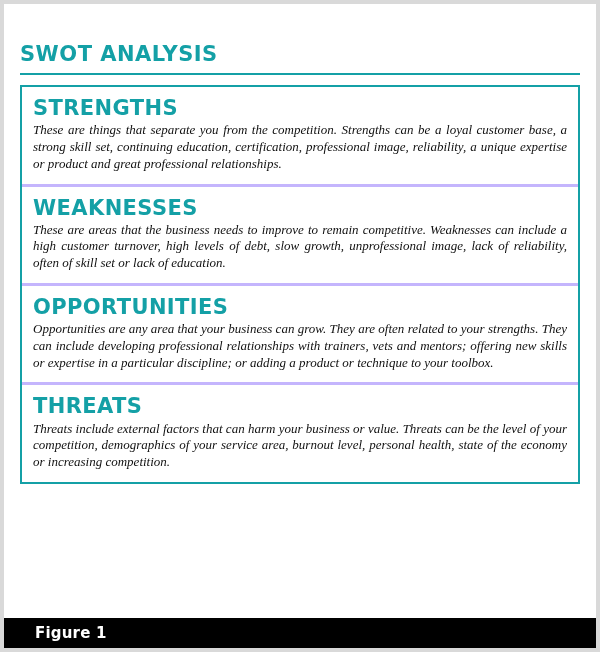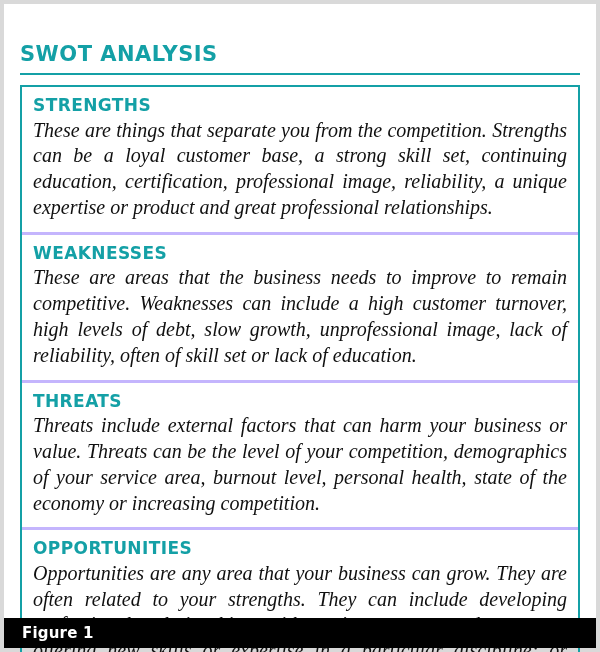--- a/index.html
+++ b/index.html
@@ -53,52 +53,52 @@
   .swot-section {
     padding: 9px 11px 11px 11px;
     box-sizing: border-box;
   }
   .swot-section + .swot-section {
     border-top: 3px solid #c4b5fd;
   }
   .sec-heading {
     font-family: "DejaVu Sans", sans-serif;
     font-weight: bold;
-    font-size: 17px;
+    font-size: 21px;
     letter-spacing: 0.4px;
     color: #14a0a6;
     text-transform: uppercase;
     margin-bottom: 2px;
     line-height: 1.15;
   }
   .sec-body {
     font-family: "Liberation Serif", serif;
     font-style: italic;
-    font-size: 20px;
+    font-size: 13px;
     line-height: 1.29;
     color: #101010;
     text-align: justify;
     text-justify: inter-word;
   }
   .figure-caption-bar {
     position: absolute;
     left: 0;
     right: 0;
     bottom: 0;
     height: 30px;
     background: #000000;
     display: flex;
     align-items: center;
   }
   .figure-caption {
     font-family: "DejaVu Sans", sans-serif;
     font-weight: bold;
     font-size: 15px;
     color: #ffffff;
-    padding-left: 18px;
+    padding-left: 31px;
     letter-spacing: 0.2px;
   }
 </style>
 </head>
 <body>
 
 <div class="figure-wrap">
   <div class="inner">
 
     <div class="main-title">SWOT ANALYSIS</div>
@@ -110,27 +110,27 @@
         <div class="sec-heading">STRENGTHS</div>
         <div class="sec-body">These are things that separate you from the competition. Strengths can be a loyal customer base, a strong skill set, continuing education, certification, professional image, reliability, a unique expertise or product and great professional relationships.</div>
       </div>
 
       <div class="swot-section">
         <div class="sec-heading">WEAKNESSES</div>
         <div class="sec-body">These are areas that the business needs to improve to remain competitive. Weaknesses can include a high customer turnover, high levels of debt, slow growth, unprofessional image, lack of reliability, often of skill set or lack of education.</div>
       </div>
 
       <div class="swot-section">
-        <div class="sec-heading">THREATS</div>
-        <div class="sec-body">Threats include external factors that can harm your business or value. Threats can be the level of your competition, demographics of your service area, burnout level, personal health, state of the economy or increasing competition.</div>
+        <div class="sec-heading">OPPORTUNITIES</div>
+        <div class="sec-body">Opportunities are any area that your business can grow. They are often related to your strengths. They can include developing professional relationships with trainers, vets and mentors; offering new skills or expertise in a particular discipline; or adding a product or technique to your toolbox.</div>
       </div>
 
       <div class="swot-section">
-        <div class="sec-heading">OPPORTUNITIES</div>
-        <div class="sec-body">Opportunities are any area that your business can grow. They are often related to your strengths. They can include developing professional relationships with trainers, vets and mentors; offering new skills or expertise in a particular discipline; or adding a product or technique to your toolbox.</div>
+        <div class="sec-heading">THREATS</div>
+        <div class="sec-body">Threats include external factors that can harm your business or value. Threats can be the level of your competition, demographics of your service area, burnout level, personal health, state of the economy or increasing competition.</div>
       </div>
 
     </div>
   </div>
 
   <div class="figure-caption-bar">
     <span class="figure-caption">Figure 1</span>
   </div>
 </div>
 

